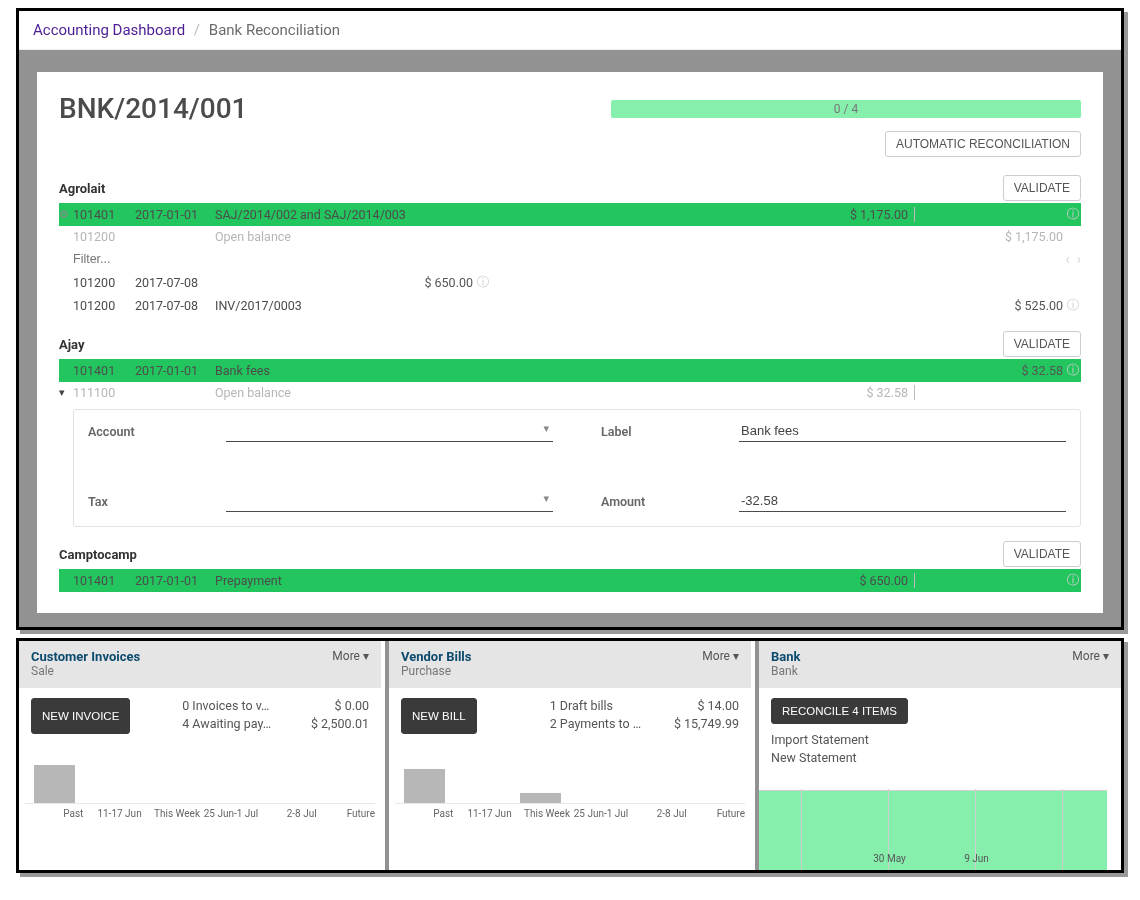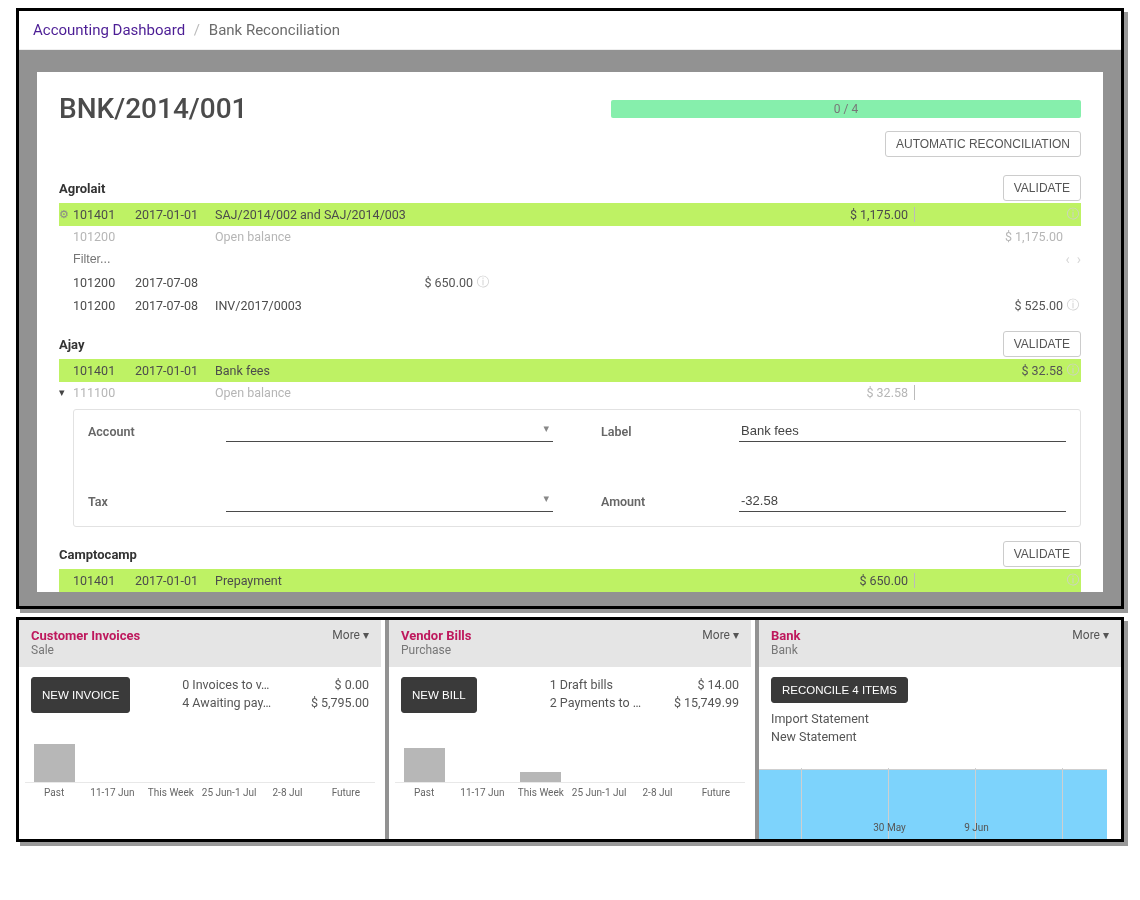--- a/index.html
+++ b/index.html
@@ -4,76 +4,76 @@
 <style>
   * { box-sizing: border-box; margin: 0; padding: 0; }
   body { font-family: -apple-system, BlinkMacSystemFont, "Segoe UI", Roboto, Helvetica, Arial, sans-serif; background: #fff; color: #4c4c4c; font-size: 13px; }
   .frame { border: 3px solid #000; margin: 8px 16px; box-shadow: 4px 4px 0 rgba(0,0,0,0.4); background:#fff; }
   .frame1 { }
   .frame2 { padding:0; }
   .breadcrumb { padding: 10px 14px; font-size: 15px; color: #6c6c6c; border-bottom:1px solid #eee; background:#fff;}
   .breadcrumb a { color:#4c1d95; text-decoration:none; }
   .breadcrumb .sep { color:#bbb; margin:0 5px; }
   .gray-band { background:#929292; padding: 22px 18px 14px 18px; }
-  .sheet { background:#fff; padding: 20px 22px 0 22px; position:relative; }
+  .sheet { background:#fff; padding: 20px 22px 21px 22px; position:relative; }
   .title-row { display:flex; align-items:center; justify-content:space-between; margin-bottom:6px;}
   .stmt-title { font-size:28px; font-weight:500; color:#4b4b4b; }
   .progress-wrap { width:46%; }
   .progress-bar { background:#86efac; height:18px; border-radius:2px; display:flex; align-items:center; justify-content:center; color:#777; font-size:12px;}
   .auto-row { display:flex; justify-content:flex-end; margin-bottom:18px; }
   .btn { border:1px solid #ccc; background:#fff; color:#555; padding:5px 10px; font-size:12px; border-radius:3px; cursor:pointer; }
   .btn-dark { background:#3a3a3a; color:#fff; border:1px solid #3a3a3a; padding:6px 10px; font-size:11.5px; border-radius:3px; cursor:pointer;}
   .partner-block { margin-bottom:14px; }
   .partner-head { display:flex; align-items:center; justify-content:space-between; margin-bottom:2px; }
   .partner-name { font-weight:700; color:#333; font-size:13px; }
   .row { display:flex; align-items:center; padding:3px 0; font-size:12.5px; }
   .row .col-marker { width:14px; color:#888; font-size:11px; }
   .row .col-acct { width:62px; }
   .row .col-date { width:80px; }
   .row .col-desc { flex:1; }
   .row .col-amt  { width:110px; text-align:right; padding-right:6px; }
   .row .col-amt2 { width:150px; text-align:right; padding-right:2px; color:#999;}
   .row .col-info { width:16px; color:#cfcfcf; text-align:center; }
   .divider-vert { border-right:1px solid #bbb; }
-  .row.shaded { background:#bef264;justify-content:flex-end; }
+  .row.shaded { background:#22c55e;justify-content:flex-end; }
   .row.faded .col-acct, .row.faded .col-desc, .row.faded .col-amt, .row.faded .col-amt2 { color:#b6b6b6; }
   .filter-row { display:flex; align-items:center; padding:4px 0 4px 14px; color:#999; font-size:12.5px; justify-content:space-between;}
   .filter-row input { border:none; outline:none; font-size:12.5px; color:#666; width:120px; background:transparent;}
   .pager span { color:#d7d7d7; margin-left:4px; font-size:14px; cursor:pointer;}
   .form-box { border:1px solid #e2e2e2; border-radius:3px; padding:10px 14px 14px 14px; margin:6px 0 4px 14px; }
   .form-grid { display:grid; grid-template-columns: 90px 1fr 90px 1fr; column-gap:18px; row-gap:14px; align-items:center;gap:48px;}
   .form-label { font-size:12.5px; color:#666; font-weight:600;}
   .form-field { border:none; border-bottom:1px solid #4a4a4a; padding:3px 2px; font-size:13px; color:#444; width:100%; outline:none; background:transparent;}
   .form-select { position:relative; }
   .form-select:after { content:"▾"; position:absolute; right:4px; top:2px; color:#888; font-size:11px; pointer-events:none;}
   .info-icon::before { content:"ⓘ"; }
   .gear-icon::before { content:"⚙"; }
 
   
   .dash { display:flex; gap:4px; padding:0; }
   .card { flex:1; border-left:4px solid #929292; background:#fff; display:flex; flex-direction:column;}
   .card:first-child { border-left:none; }
   .card-head { background:#e5e5e5; padding:8px 12px 10px 12px; display:flex; justify-content:space-between; align-items:flex-start;}
-  .card-title { font-weight:700; font-size:13px; color:#be185d;}
+  .card-title { font-weight:700; font-size:13px; color:#0c4a6e;}
   .card-sub { font-size:12px; color:#777;}
   .more { font-size:12px; color:#555; cursor:pointer;}
   .card-body { padding:10px 12px 4px 12px; display:flex; justify-content:space-between; gap:10px;}
   .stats { font-size:12.5px; color:#555; }
   .stats .line { display:flex; justify-content:space-between; gap:24px; margin-bottom:3px; white-space:nowrap;}
   .stats .label { max-width:150px; overflow:hidden; text-overflow:ellipsis;}
   .stats .val { text-align:right; min-width:74px;}
   .links { font-size:12.5px; color:#555; margin:4px 12px 0 12px;}
   .links div { margin-bottom:3px; cursor:pointer;}
   .chart { height:70px; margin:22px 6px 0 6px; position:relative;}
   .bars { display:flex; align-items:flex-end; height:44px; gap:0; border-bottom:1px solid #e8e8e8;}
   .bar-slot { flex:1; display:flex; align-items:flex-end; justify-content:center;}
   .bar { width:70%; background:#b7b7b7;}
   .xlabels { display:flex; font-size:10px; color:#666; margin-top:4px;}
-  .xlabels span { flex:1; text-align:center; white-space:nowrap; overflow:hidden;}
-  .bank-chart { background:#7dd3fc; height:70px; margin:22px 14px 0 0; position:relative; border-top:1px solid #cfcfcf;}
+  .xlabels span { flex:1; text-align:right; white-space:nowrap; overflow:hidden;}
+  .bank-chart { background:#86efac; height:80px; margin:22px 14px 0 0; position:relative; border-top:1px solid #cfcfcf;}
   .bank-chart .tick { position:absolute; top:-2px; bottom:0; width:1px; background:#cfcfcf;}
   .bank-chart .lbls { position:absolute; bottom:6px; left:0; right:0; display:flex; font-size:10px; color:#555;}
   .bank-chart .lbls span { flex:1; text-align:center;}
 </style>
 </head>
 <body>
 
 <div class="frame frame1">
   <div class="breadcrumb">
     <a href="#">Accounting Dashboard</a>
@@ -213,21 +213,21 @@
       </div>
       <div class="card-body">
         <button class="btn-dark">NEW INVOICE</button>
         <div class="stats">
           <div class="line">
               <span class="label">0 Invoices to v…</span>
               <span class="val">$ 0.00</span>
             </div>
           <div class="line">
               <span class="label">4 Awaiting pay…</span>
-              <span class="val">$ 5,795.00</span>
+              <span class="val">$ 2,500.01</span>
             </div>
         </div>
       </div>
       <div class="chart">
         <div class="bars" id="inv-bars">
             <div class="bar-slot">
               <div class="bar" style="height: 38px;"></div>
             </div>
             <div class="bar-slot">
               <div class="bar" style="height: 0px;"></div>

